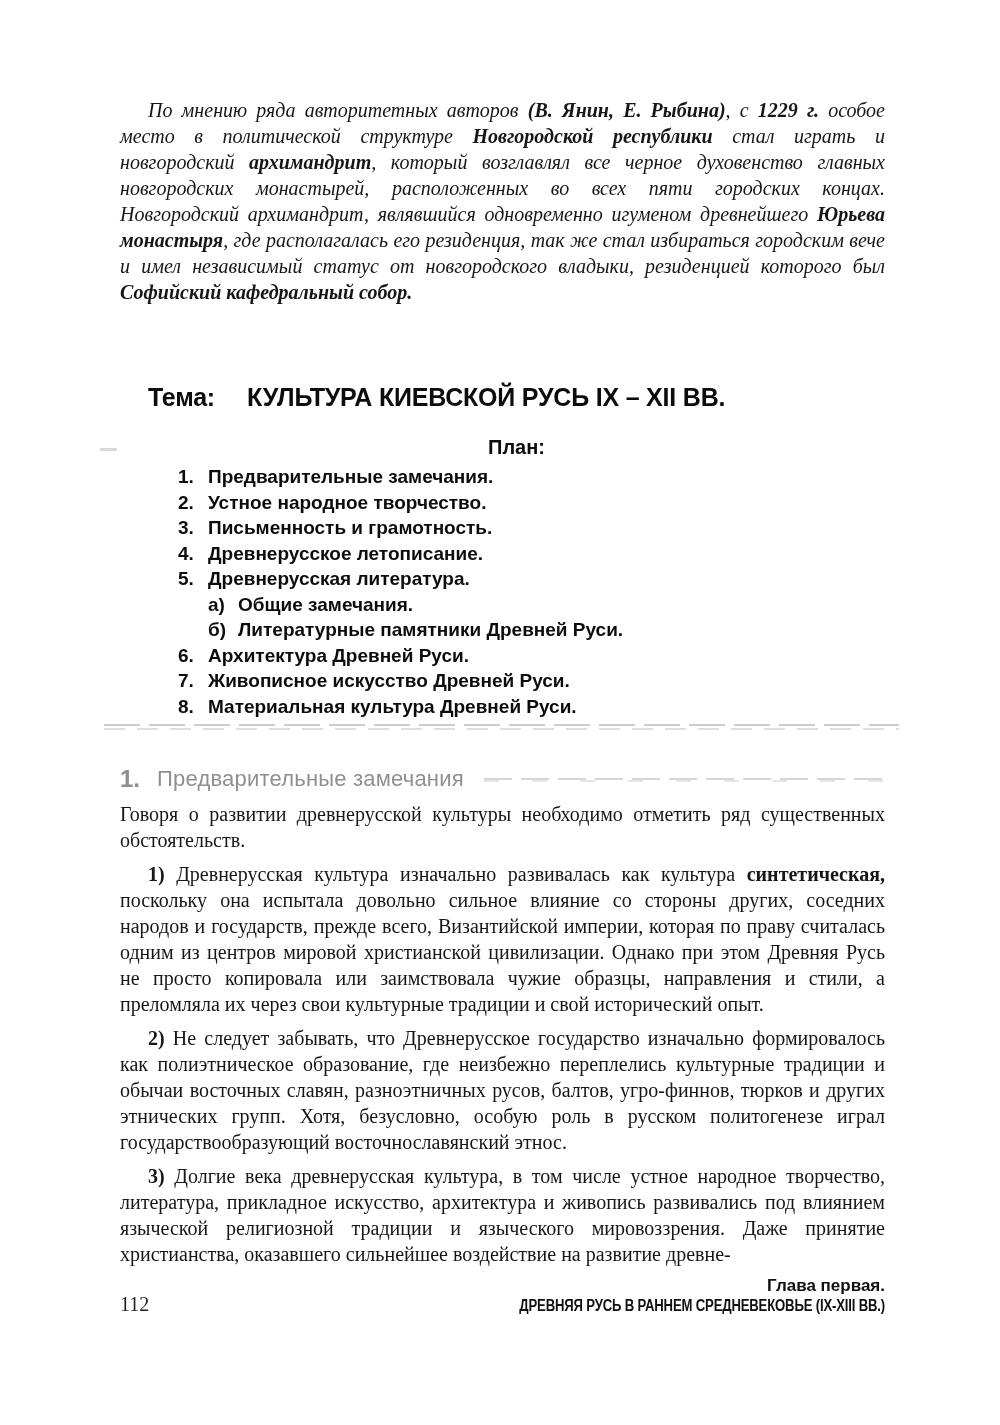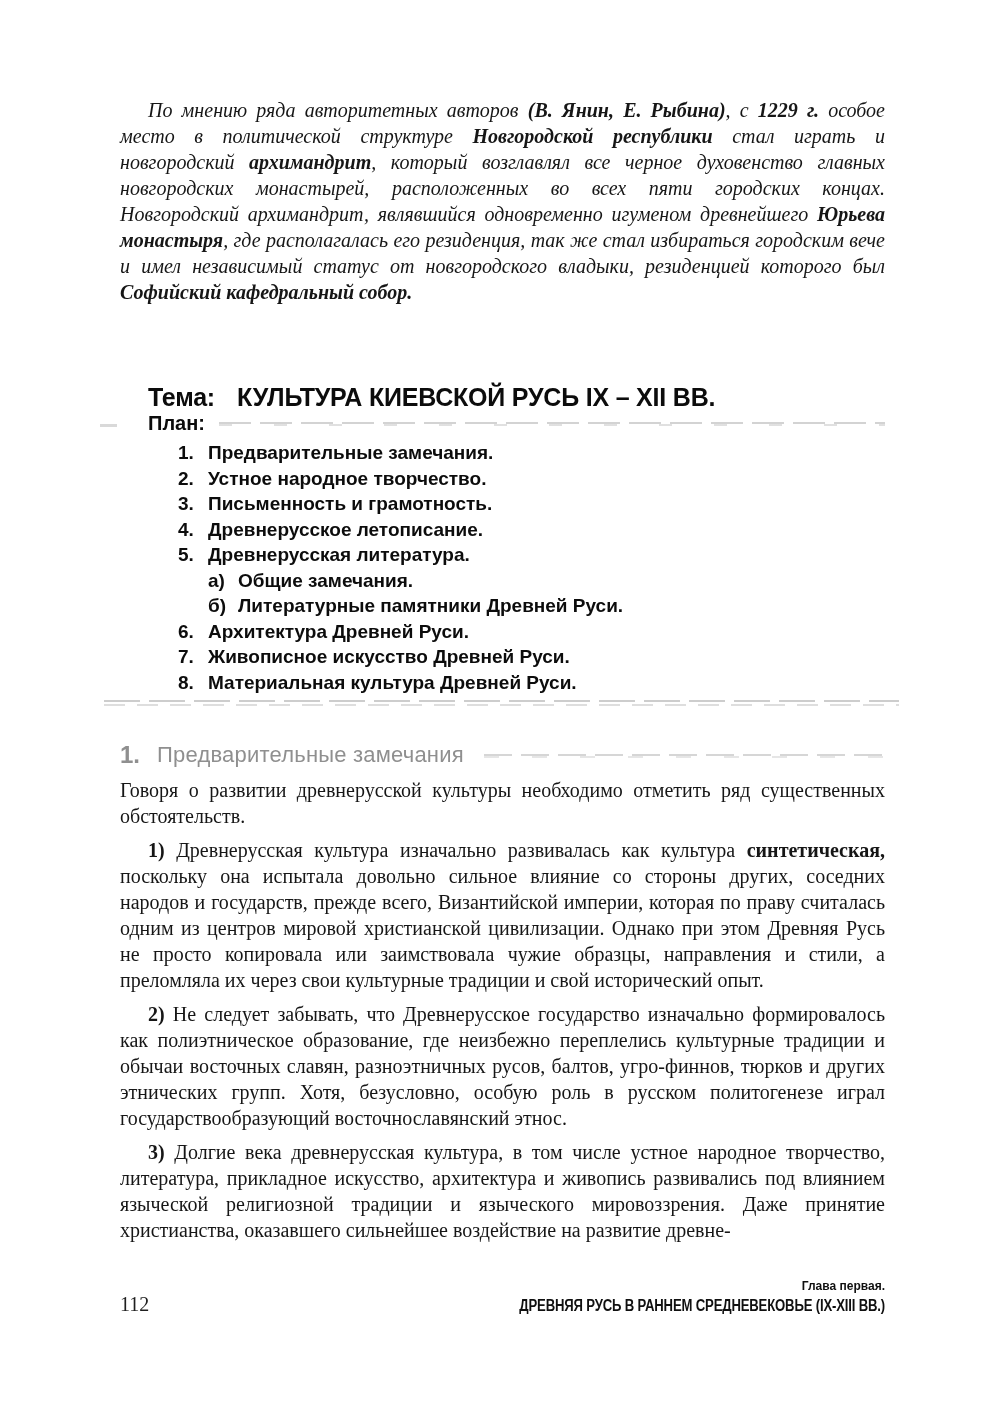--- a/index.html
+++ b/index.html
@@ -17,27 +17,27 @@
     font-family:"Liberation Serif", serif;
     font-size:20px; line-height:26px; text-align:justify; color:#161616;margin-top:8px;
   }
   .indent { text-indent:28px; }
 
   .intro { margin-top:97px;font-style:italic; }
 
   
   .theme-row {
     margin-top:78px; padding-left:28px;
-    display:flex; gap:22px; align-items:baseline;
+    display:flex; gap:32px; align-items:baseline;
     font-family:"Liberation Sans", sans-serif; font-weight:bold;
     font-size:25px; color:#0c0c0c; letter-spacing:-0.2px;
   }
 
   
-  .plan-row { padding-left:28px; display:flex; align-items:flex-end; position:relative; }
+  .plan-row { margin-top:24px; padding-left:28px; display:flex; align-items:center; position:relative;flex-direction:column; }
   .plan-label {
     font-family:"Liberation Sans", sans-serif; font-weight:bold;
     font-size:20px; color:#0c0c0c;
   }
   .mini-dash { position:absolute; left:-20px; top:12px; width:17px; height:3px; background:#d9d9d9; }
   .dash-line {
     flex:1; height:5px; margin-left:14px; align-self:center;
     background-image:
       repeating-linear-gradient(90deg,#d3d3d3 0 32px, rgba(211,211,211,0) 32px 41px),
       repeating-linear-gradient(90deg, rgba(199,199,199,.55) 0 13px, transparent 13px 55px);
@@ -82,21 +82,21 @@
 
   .text-block { margin-top:8px; }
 
   
   .footer {
     position:absolute; left:120px; right:115px; top:1276px;
     display:flex; justify-content:space-between; align-items:flex-end;
   }
   .page-num { font-family:"Liberation Serif", serif; font-size:20px; color:#1f1f1f; }
   .chapter { text-align:right; font-family:"Liberation Sans", sans-serif; font-weight:bold; color:#101010; }
-  .chapter-l1 { font-size:12px; line-height:20px; }
+  .chapter-l1 { font-size:17px; line-height:20px; }
   .chapter-l2 {
     font-size:16px; line-height:20px; display:inline-block; white-space:nowrap;
     transform:scaleX(0.82); transform-origin:right center; letter-spacing:-0.2px;
   }
 </style>
 </head>
 <body>
 
 <div class="content">
 

